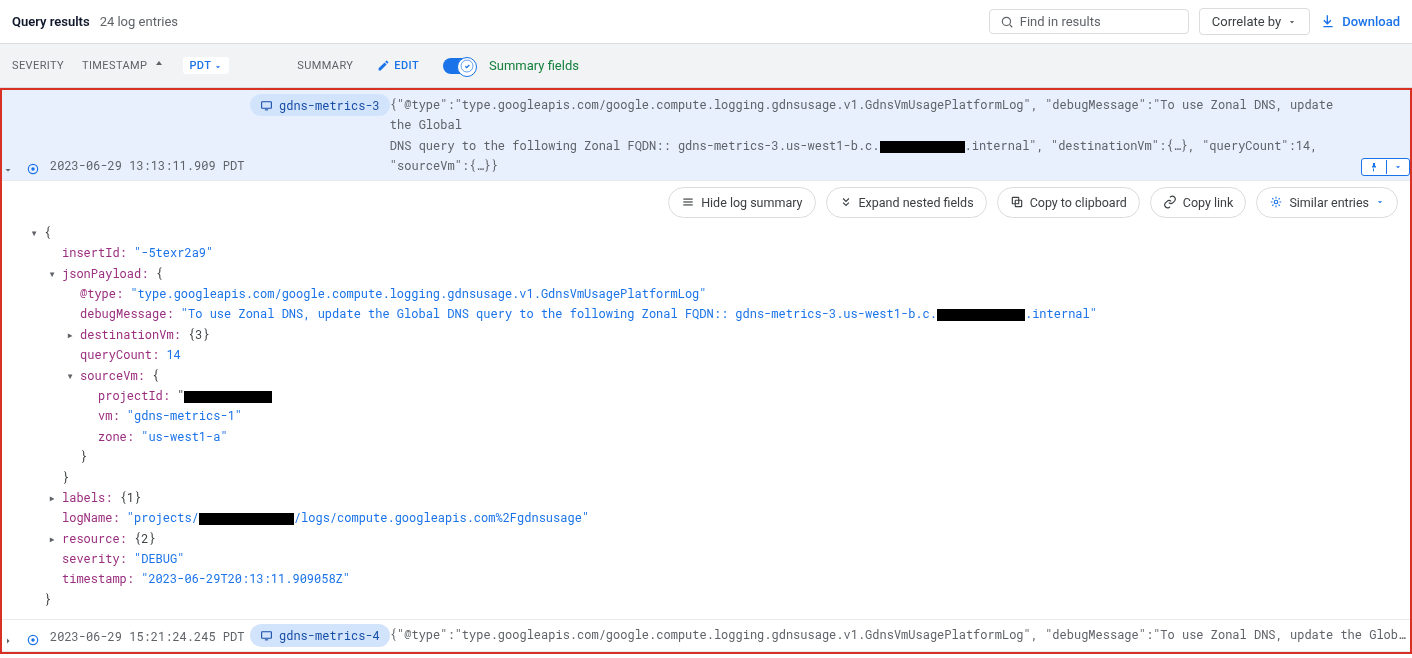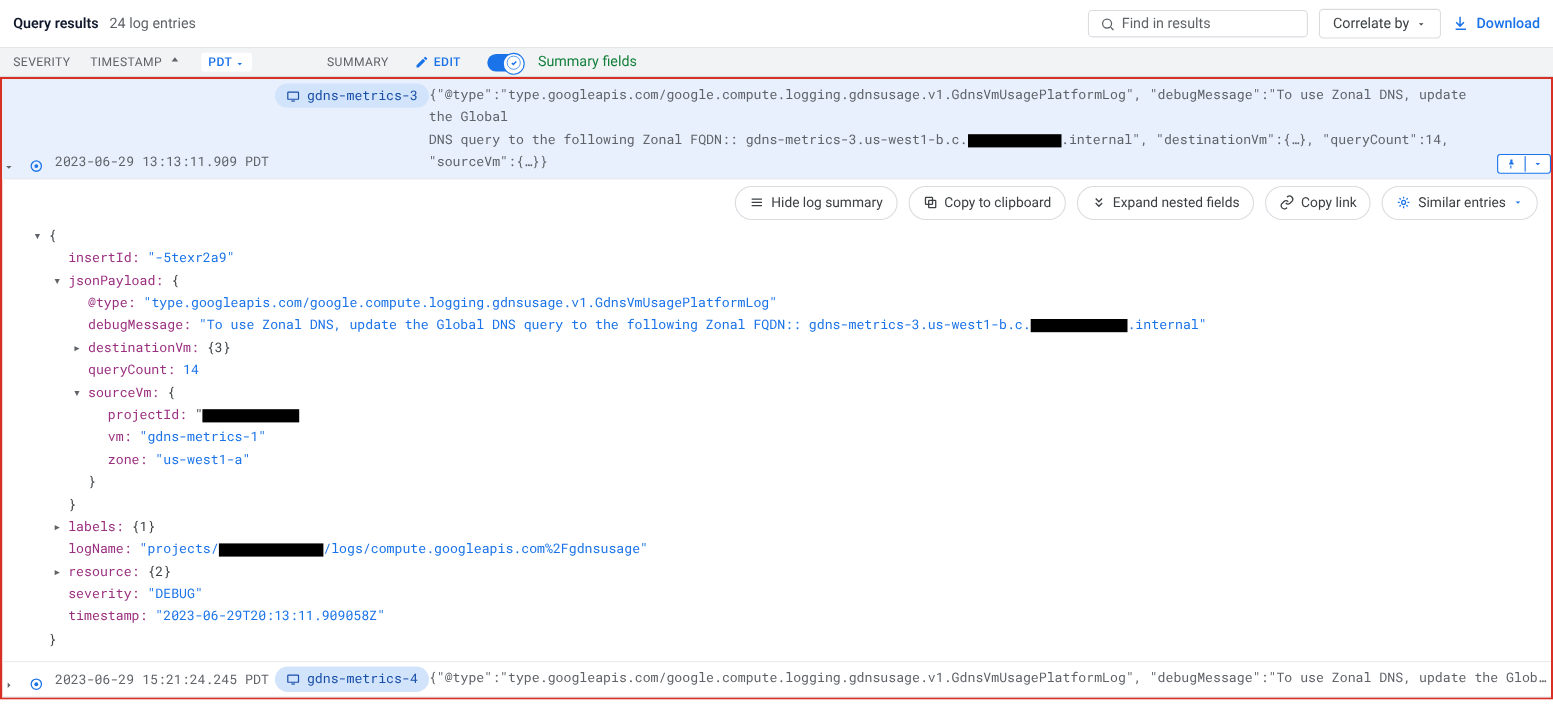--- a/index.html
+++ b/index.html
@@ -24,21 +24,21 @@
   .topbar{display:flex;align-items:center;padding:8px 12px;border-bottom:1px solid var(--border);gap:10px}
   .topbar .title{font-weight:600;color:#0f172a}
   .topbar .count{color:var(--txt-soft)}
   .topbar .spacer{flex:1}
   .search-box{display:flex;align-items:center;gap:6px;border:1px solid var(--border);border-radius:4px;padding:4px 10px;color:var(--txt-soft);width:200px}
   .pill-btn{display:flex;align-items:center;gap:6px;border:1px solid var(--border);border-radius:4px;padding:5px 12px;color:var(--txt);background:#fff;cursor:pointer;font-size:13px}
   .link-btn{display:flex;align-items:center;gap:6px;color:var(--blue);cursor:pointer;font-weight:500}
   svg{display:block}
 
   
-  .colhdr{display:flex;align-items:center;height:26px;background:#f1f3f4;font-size:11px;letter-spacing:.4px;color:var(--txt-soft);padding:0 12px;gap:18px;border-bottom:1px solid var(--border)}
+  .colhdr{display:flex;align-items:center;height:44px;background:#f1f3f4;font-size:11px;letter-spacing:.4px;color:var(--txt-soft);padding:0 12px;gap:18px;border-bottom:1px solid var(--border)}
   .colhdr .col-sev{width:52px}
   .colhdr .col-ts{display:flex;align-items:flex-start;gap:6px}
   .colhdr .tz{display:flex;align-items:flex-end;gap:2px;background:#fff;border-radius:3px;padding:2px 6px;color:var(--blue);font-weight:500}
   .colhdr .col-summary{margin-left:50px;display:flex;align-items:center;gap:24px}
   .colhdr .edit{display:flex;align-items:center;gap:4px;color:var(--blue);font-weight:500}
   .toggle{width:32px;height:16px;border-radius:9px;background:var(--blue);position:relative}
   .toggle::after{content:"";position:absolute;top:-1px;right:-2px;width:18px;height:18px;border-radius:50%;background:#fff;border:1px solid var(--blue);display:flex;align-items:center;justify-content:center}
   .toggle-wrap{display:flex;align-items:center;gap:8px}
   .toggle-check{position:absolute;right:0;top:0;width:16px;height:16px;color:var(--blue)}
   .sum-lbl{color:#15803d;font-size:13px;font-weight:400;letter-spacing:0;margin-left:6px}
@@ -191,31 +191,31 @@
       <div class="pill-btn">
         <svg width="14" height="14" viewBox="0 0 24 24" fill="none" stroke="currentColor" stroke-width="2">
             <line x1="4" y1="7" x2="20" y2="7"></line>
             <line x1="4" y1="12" x2="20" y2="12"></line>
             <line x1="4" y1="17" x2="20" y2="17"></line>
           </svg>
         <span>Hide log summary</span>
       </div>
       <div class="pill-btn">
         <svg width="14" height="14" viewBox="0 0 24 24" fill="none" stroke="currentColor" stroke-width="2">
+            <polyline points="7 13 12 18 17 13"></polyline>
+            <polyline points="7 6 12 11 17 6"></polyline>
+          </svg>
+        <span>Expand nested fields</span>
+      </div>
+      <div class="pill-btn">
+        <svg width="14" height="14" viewBox="0 0 24 24" fill="none" stroke="currentColor" stroke-width="2">
             <rect x="9" y="9" width="11" height="11" rx="1"></rect>
             <rect x="4" y="4" width="11" height="11" rx="1"></rect>
           </svg>
         <span>Copy to clipboard</span>
-      </div>
-      <div class="pill-btn">
-        <svg width="14" height="14" viewBox="0 0 24 24" fill="none" stroke="currentColor" stroke-width="2">
-            <polyline points="7 13 12 18 17 13"></polyline>
-            <polyline points="7 6 12 11 17 6"></polyline>
-          </svg>
-        <span>Expand nested fields</span>
       </div>
       <div class="pill-btn">
         <svg width="14" height="14" viewBox="0 0 24 24" fill="none" stroke="currentColor" stroke-width="2">
             <path d="M10 13a5 5 0 007 0l3-3a5 5 0 00-7-7l-1 1"></path>
             <path d="M14 11a5 5 0 00-7 0l-3 3a5 5 0 007 7l1-1"></path>
           </svg>
         <span>Copy link</span>
       </div>
       <div class="pill-btn last">
         <svg width="14" height="14" viewBox="0 0 24 24" fill="none" stroke="#1a73e8" stroke-width="2">

